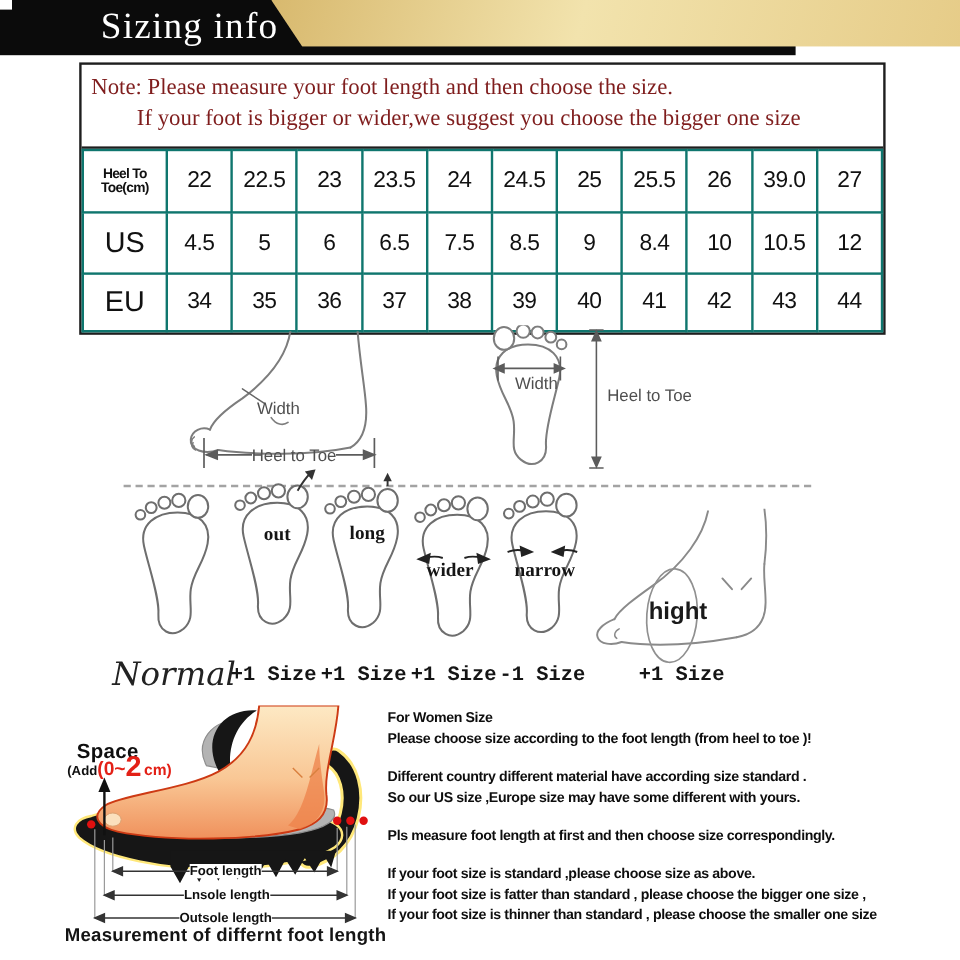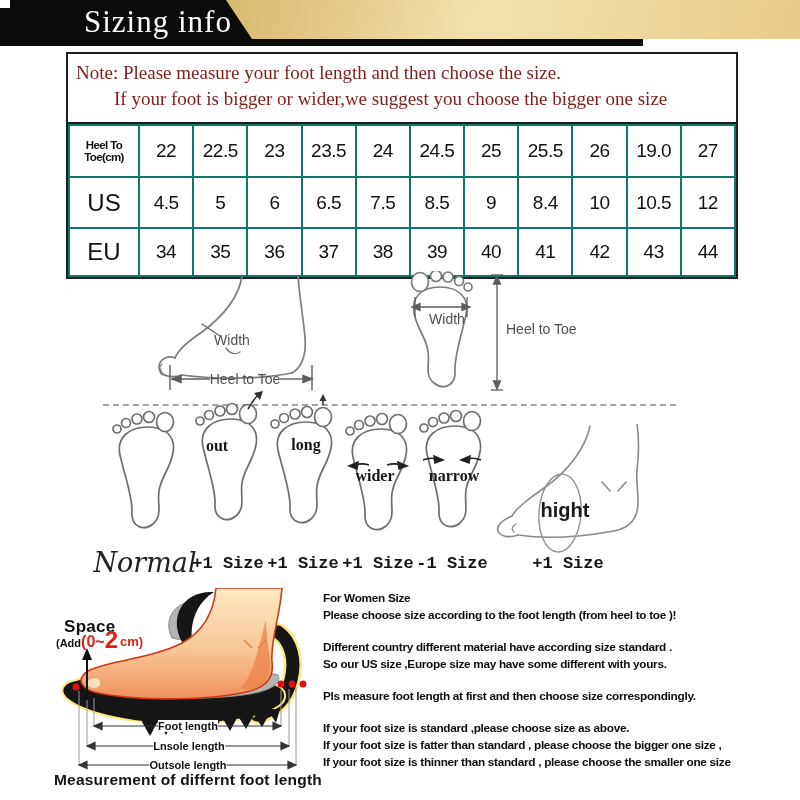--- a/index.html
+++ b/index.html
@@ -2,21 +2,21 @@
 <html><head>
 <meta charset="utf-8">
 <style>
   html,body{margin:0;padding:0;background:#fff;}
   #canvas{position:relative;width:800px;height:800px;background:#fff;overflow:hidden;
           font-family:"Liberation Sans",sans-serif;color:#111;}
   .abs{position:absolute;}
   .ctr{transform:translate(-50%,-50%);white-space:nowrap;}
 
   
-  .banner{left:0;top:0;width:643px;height:46px;background:#0b0b0b;}
+  .banner{left:0;top:0;width:643px;height:46px;background:#0b0b0b;padding-left:20px;}
   .banner-title{left:84px;top:4px;color:#fff;font-family:"Liberation Serif",serif;
                 font-size:31px;letter-spacing:1px;}
   .ribbon{left:226px;top:0;width:574px;height:39px;
           background:linear-gradient(105deg,#d8b96e 0%,#f2e3ad 45%,#e6cc88 100%);
           clip-path:polygon(0 0,100% 0,100% 100%,26px 100%);}
   .corner-notch{left:0;top:0;width:10px;height:8px;background:#fff;}
 
   
   .note-box{left:66px;top:52px;width:672px;border:2px solid #1e1e1e;background:#fff;box-sizing:border-box;}
   .note-area{border-bottom:2px solid #1e1e1e;padding:6px 8px 10px 8px;}
@@ -95,21 +95,21 @@
             <td class="rowhead rowhead-0">Heel To Toe(cm)</td>
             <td>22</td>
             <td>22.5</td>
             <td>23</td>
             <td>23.5</td>
             <td>24</td>
             <td>24.5</td>
             <td>25</td>
             <td>25.5</td>
             <td>26</td>
-            <td>19.0</td>
+            <td>39.0</td>
             <td>27</td>
           </tr>
           <tr>
             <td class="rowhead rowhead-1">US</td>
             <td>4.5</td>
             <td>5</td>
             <td>6</td>
             <td>6.5</td>
             <td>7.5</td>
             <td>8.5</td>
@@ -265,21 +265,21 @@
       <path d="M32,111 C64,116 100,112 128,107"></path>
       <path d="M128,107 C144,104 152,94 152,78 C152,66 150,56 151,46"></path>
       <path d="M151,46 C153,30 153,14 151,0"></path>
       <path d="M116,58 l8,9"></path>
         <path d="M140,58 l-8,9"></path>
       <path d="M30,100 C26,102 25,106 28,108" stroke-width="1.2"></path>
     </g>
     <ellipse cx="74" cy="89" rx="21" ry="39" fill="none" stroke="#909090" stroke-width="1.4" transform="rotate(4 74 89)"></ellipse>
   </svg>
 
-  <span class="abs ctr foot-label" style="left:217px;top:446px">out</span>
+  <span class="abs ctr foot-label" style="left:231px;top:446px">out</span>
   <span class="abs ctr foot-label" style="left:306px;top:445px">long</span>
   <span class="abs ctr foot-label" style="left:375px;top:476px">wider</span>
   <span class="abs ctr foot-label" style="left:454px;top:476px">narrow</span>
   <span class="abs ctr hight-label" style="left:565px;top:510px">hight</span>
 
   <span class="abs ctr normal-caption" style="left:145px;top:562px">Normal</span>
   <span class="abs ctr foot-caption" style="left:228px;top:563px">+1 Size</span>
   <span class="abs ctr foot-caption" style="left:303px;top:563px">+1 Size</span>
   <span class="abs ctr foot-caption" style="left:378px;top:563px">+1 Size</span>
   <span class="abs ctr foot-caption" style="left:452px;top:563px">-1 Size</span>

